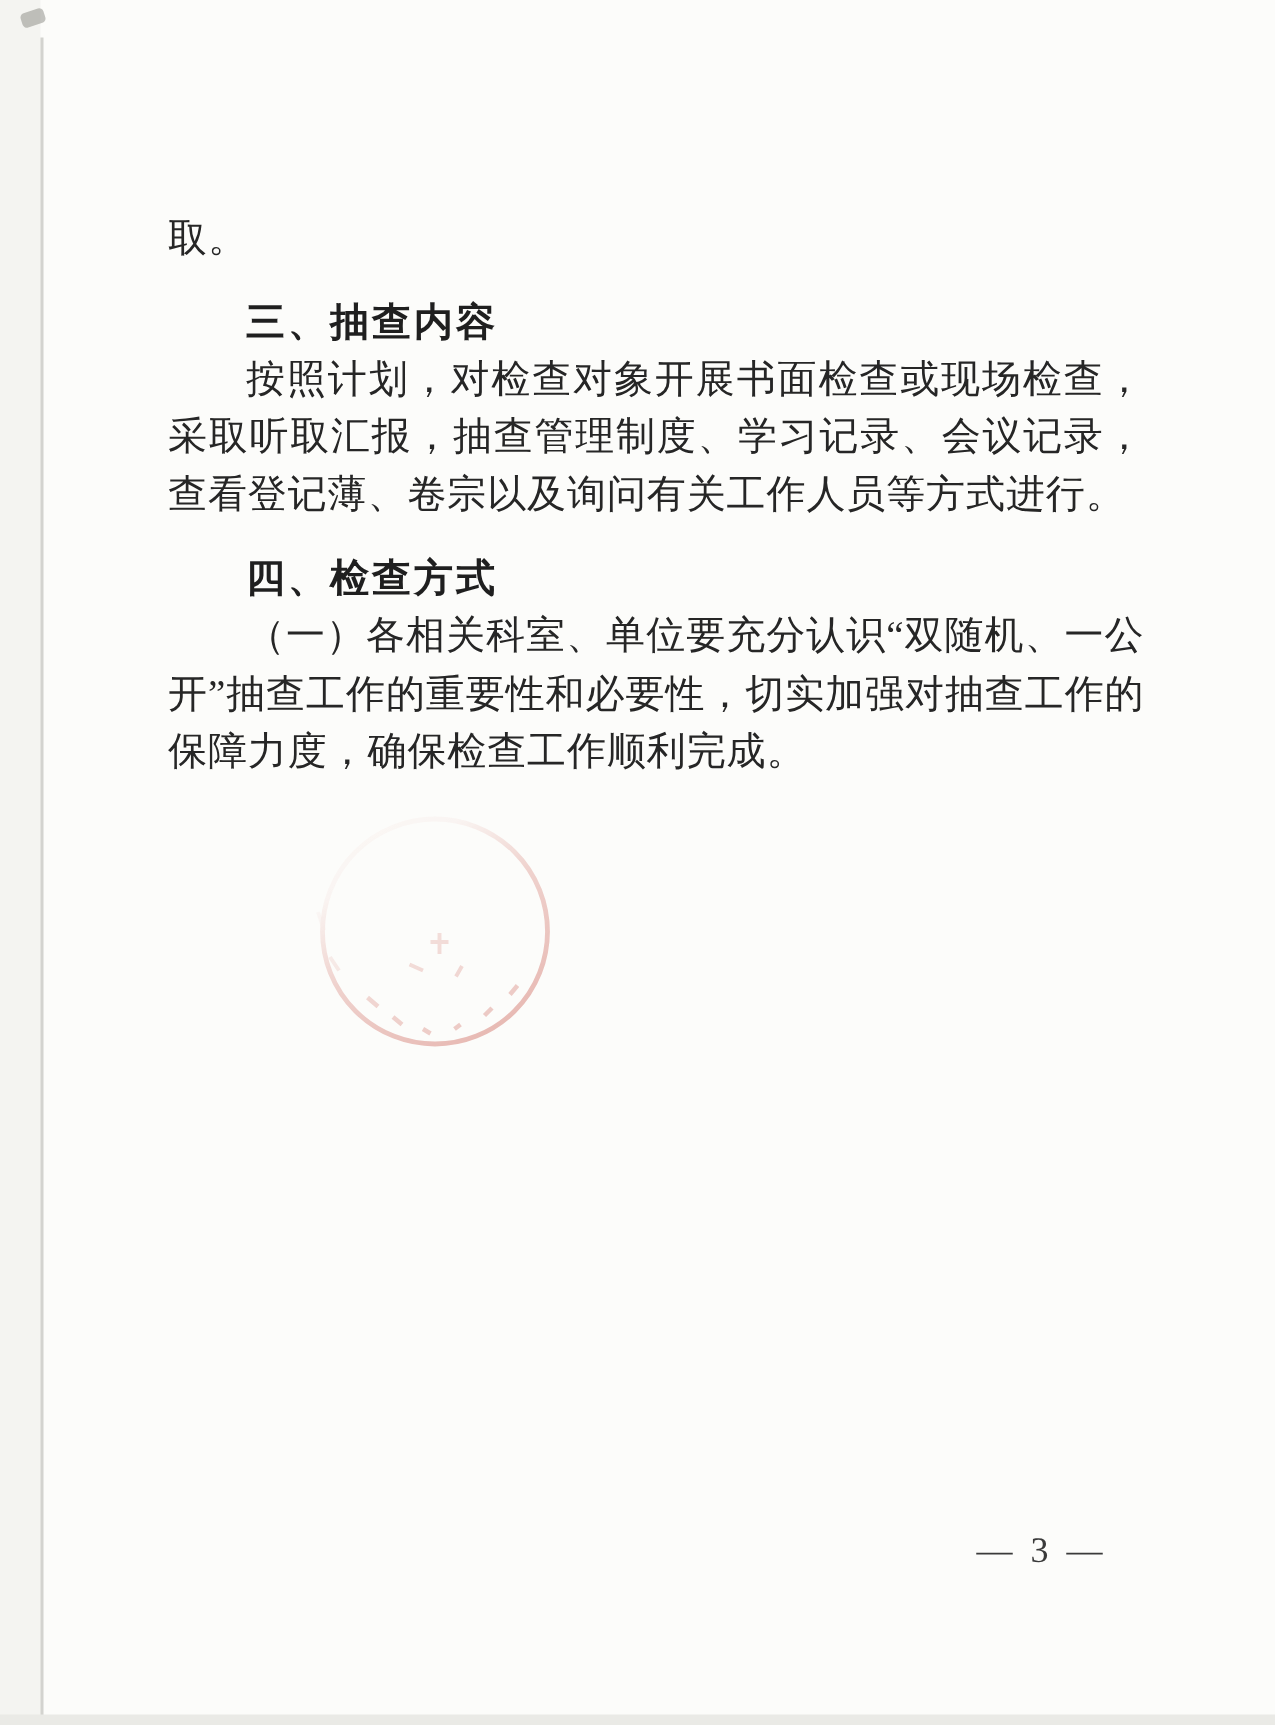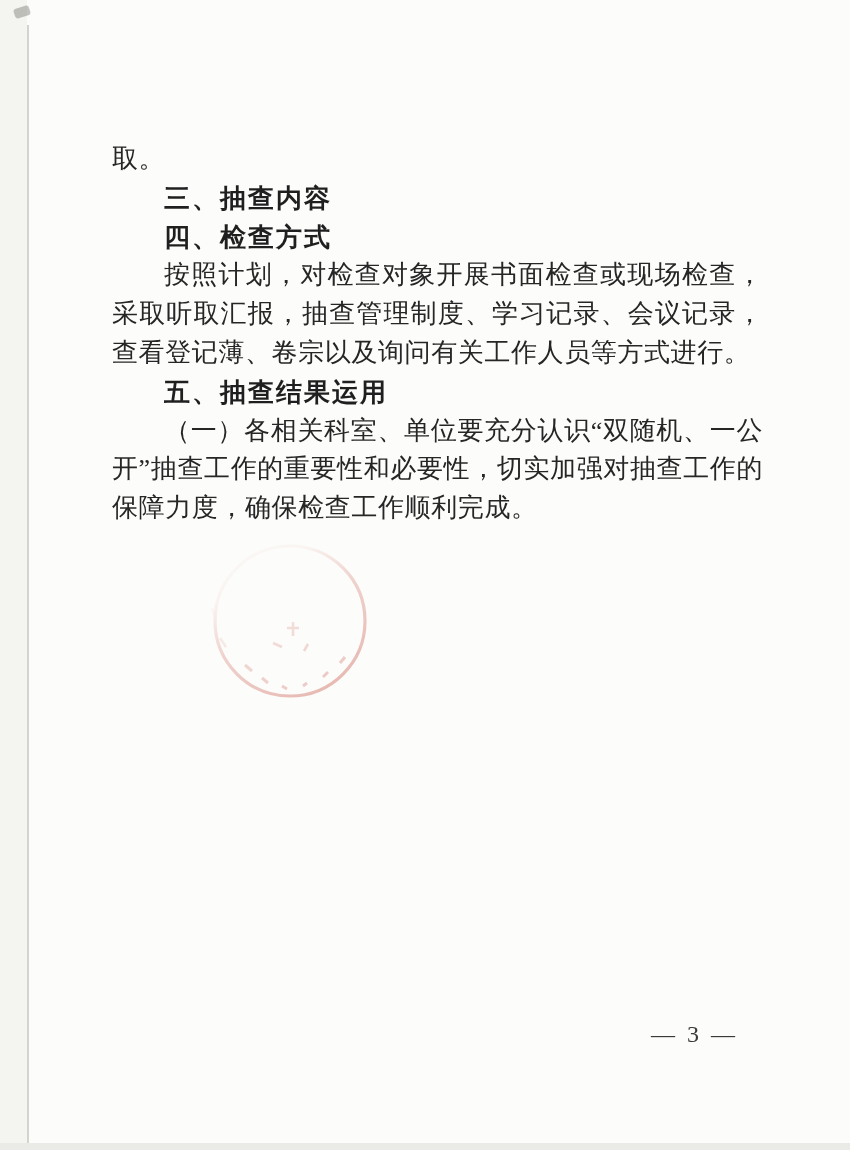--- a/index.html
+++ b/index.html
@@ -60,20 +60,21 @@
     margin: 0;
   }
   .block.no-indent {
     text-indent: 0;
   }
   .block.heading {
     font-family: "Liberation Sans", "DejaVu Sans", sans-serif;
     font-weight: bold;
     letter-spacing: 2px;
     color: #1f1f1f;
+    margin-top: 16px;
   }
   .page-number {
     position: absolute;
     top: 1021px;
     right: 112px;
     font-size: 24px;
     letter-spacing: 3px;
     color: #3a3a3a;
   }
   .stamp {
@@ -113,21 +114,20 @@
       <path d="M 55 165 l 7 6 M 72 178 l 6 5 M 92 186 l 5 3 M 113 186 l 4 -3 M 133 177 l 5 -5 M 150 163 l 5 -6" stroke-width="3" opacity="0.8"></path>
 
       <path d="M 97 128 l 12 0 M 103 122 l 0 14 M 83 143 l 9 4 M 118 144 l -4 7" stroke-width="2.6" opacity="0.7"></path>
       <path d="M 22 108 l 4 12 M 30 138 l 6 9" stroke-width="2.6" opacity="0.55"></path>
     </g>
   </svg>
 
   <div class="content">
     <p class="block no-indent">取。</p>
     <p class="block heading">三、抽查内容</p>
+    <p class="block">按照计划，对检查对象开展书面检查或现场检查，采取听取汇报，抽查管理制度、学习记录、会议记录，查看登记薄、卷宗以及询问有关工作人员等方式进行。</p>
     <p class="block heading">四、检查方式</p>
-    <p class="block">按照计划，对检查对象开展书面检查或现场检查，采取听取汇报，抽查管理制度、学习记录、会议记录，查看登记薄、卷宗以及询问有关工作人员等方式进行。</p>
-    <p class="block heading">五、抽查结果运用</p>
     <p class="block">（一）各相关科室、单位要充分认识“双随机、一公开”抽查工作的重要性和必要性，切实加强对抽查工作的保障力度，确保检查工作顺利完成。</p>
   </div>
 
   <div class="page-number">— 3 —</div>
 
 </div>
 
 </body></html>

